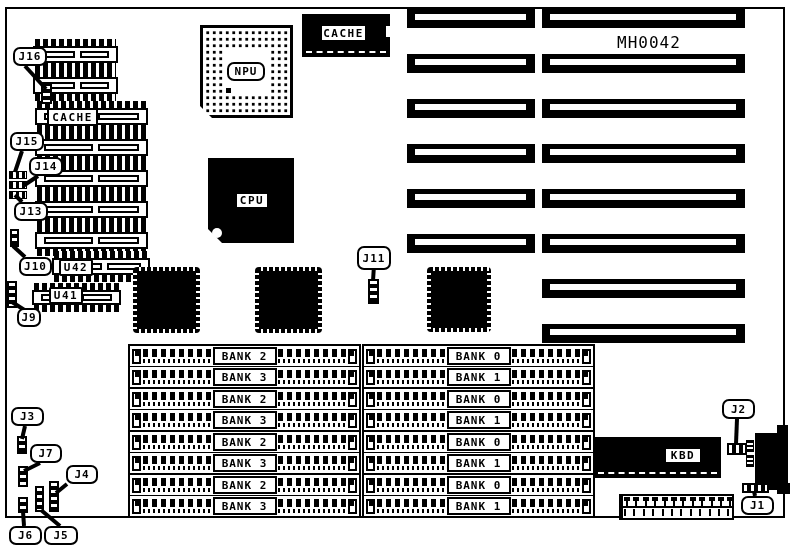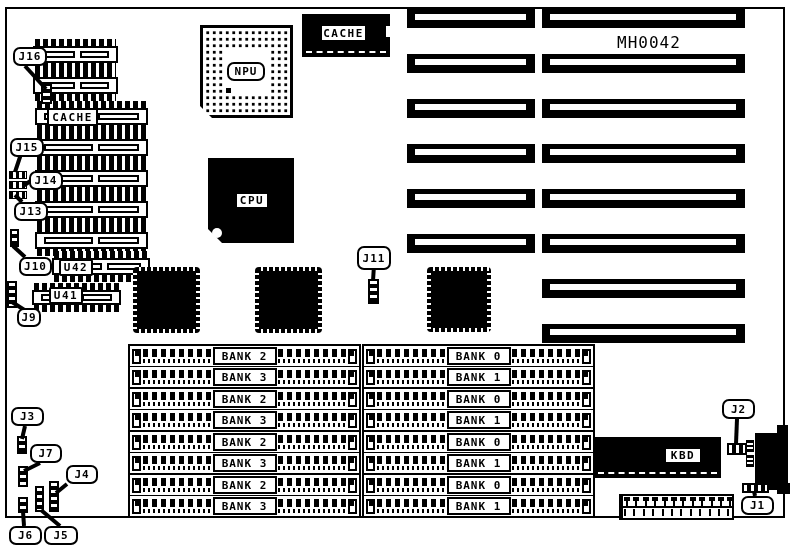--- a/index.html
+++ b/index.html
@@ -360,22 +360,22 @@
     <line x1="25" y1="426" x2="22" y2="439"></line>
     <line x1="40" y1="463" x2="24" y2="471"></line>
     <line x1="67" y1="484" x2="56" y2="493"></line>
     <line x1="24" y1="526" x2="23" y2="511"></line>
     <line x1="60" y1="526" x2="41" y2="510"></line>
     <line x1="737" y1="419" x2="736" y2="444"></line>
     <line x1="755" y1="496" x2="754" y2="491"></line>
   </svg>
 
   <div class="label callout" style="left:13px;top:47px;width:34px;height:19px">J16</div>
-  <div class="label callout" style="left:10px;top:138px;width:34px;height:19px">J15</div>
-  <div class="label callout" style="left:29px;top:171px;width:34px;height:19px">J14</div>
+  <div class="label callout" style="left:10px;top:132px;width:34px;height:19px">J15</div>
+  <div class="label callout" style="left:29px;top:157px;width:34px;height:19px">J14</div>
   <div class="label callout" style="left:14px;top:202px;width:34px;height:19px">J13</div>
   <div class="label callout" style="left:19px;top:257px;width:33px;height:19px">J10</div>
   <div class="label callout" style="left:17px;top:308px;width:24px;height:19px">J9</div>
   <div class="label callout" style="left:357px;top:246px;width:34px;height:24px">J11</div>
   <div class="label callout" style="left:11px;top:407px;width:33px;height:19px">J3</div>
   <div class="label callout" style="left:30px;top:444px;width:32px;height:19px">J7</div>
   <div class="label callout" style="left:66px;top:465px;width:32px;height:19px">J4</div>
   <div class="label callout" style="left:9px;top:526px;width:33px;height:19px">J6</div>
   <div class="label callout" style="left:44px;top:526px;width:34px;height:19px">J5</div>
   <div class="label callout" style="left:722px;top:399px;width:33px;height:20px">J2</div>

